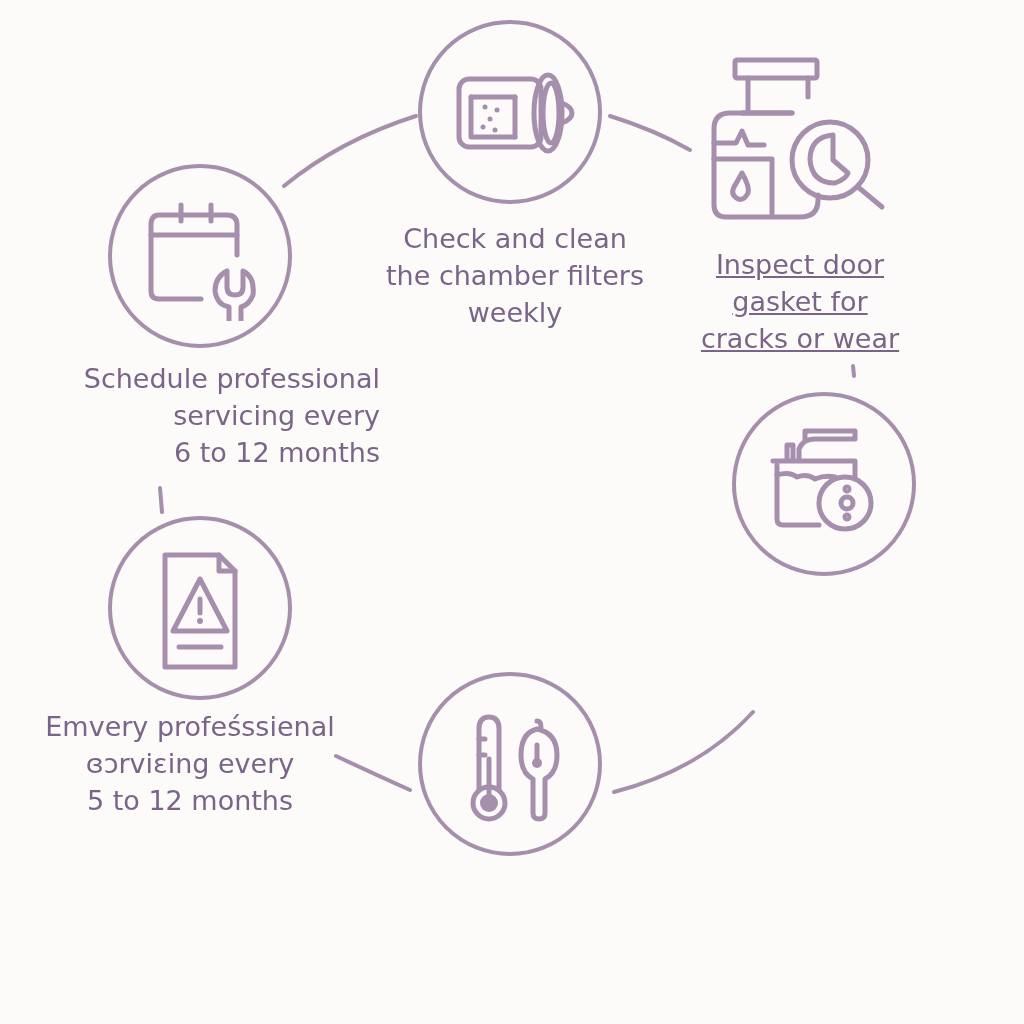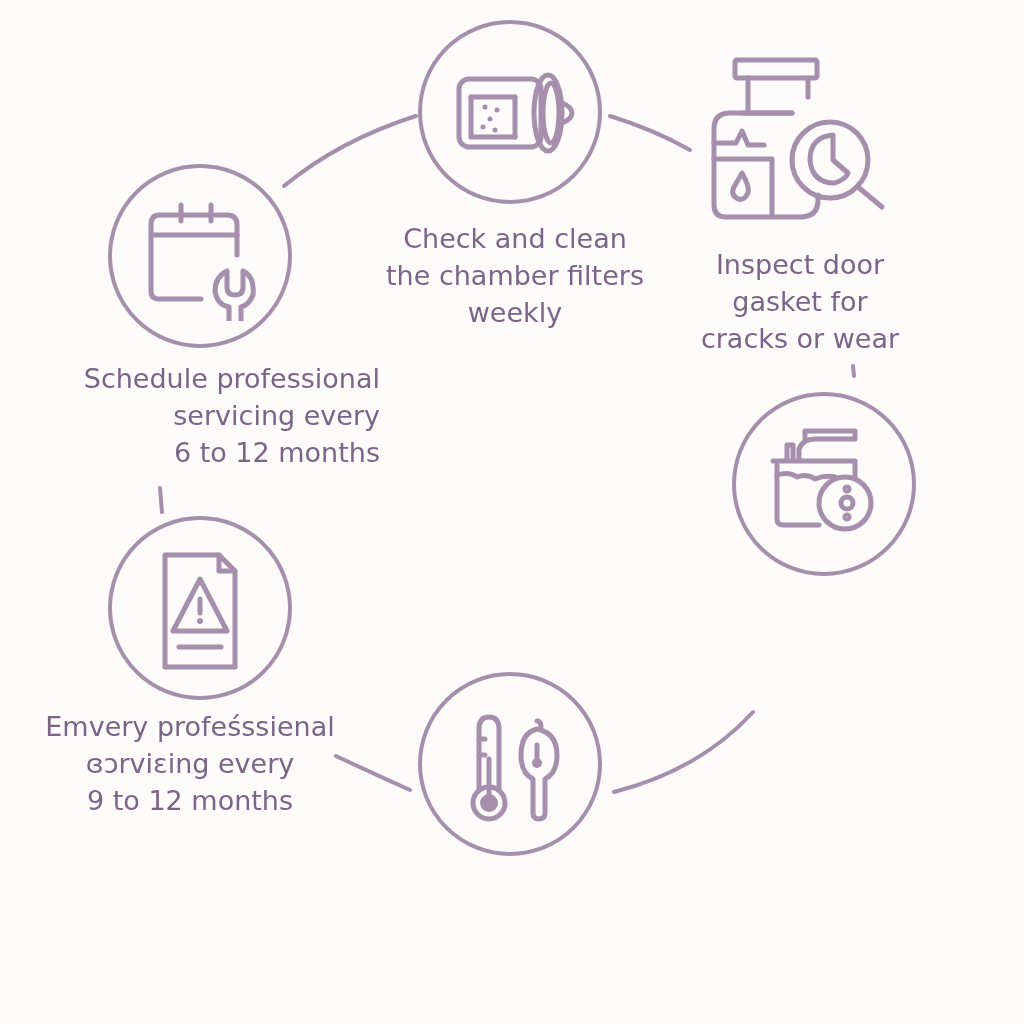--- a/index.html
+++ b/index.html
@@ -81,21 +81,21 @@
         <path d="M92 58 L30 58 Q 14 58 14 74 L14 150 Q 14 162 26 162 L100 162 Q 118 162 118 145 L118 140"></path>
         <path d="M14 88 L36 88 L42 76 L48 90 L64 90"></path>
         <path d="M14 104 L72 104 L72 160"></path>
         <path d="M42 118 Q 50 132 48 138 Q 44 146 38 144 Q 30 140 34 132 Z"></path>
         <circle cx="130" cy="105" r="38"></circle>
         <path d="M133 80 Q 110 82 110 105 Q 112 128 135 128 Q 146 124 148 118 L133 105 Z"></path>
         <path d="M158 132 L182 152"></path>
       </g>
     </svg>
   </div>
-  <div class="label" style="left:660px; top:246px; width:280px;">Inspect door
+  <div class="label" style="left:660px; top:246px; width:280px;text-decoration:underline;">Inspect door
 gasket for
 cracks or wear</div>
 
   <div class="node" style="left:732px; top:392px;">
     <svg viewBox="0 0 130 130">
       <g fill="none" stroke="#a68ead" stroke-width="5" stroke-linecap="round" stroke-linejoin="round">
         <path d="M28 40 L28 26 L34 26 L34 40"></path>
         <path d="M40 40 L40 30 Q 44 20 56 20 L96 20 L96 12 L46 12 L46 20"></path>
         <path d="M14 42 L96 42 L96 60"></path>
         <path d="M18 46 L18 100 Q 18 106 24 106 L60 106"></path>
@@ -133,21 +133,21 @@
         <path d="M84 12 L84 28 L100 28"></path>
         <path d="M65 36 L92 88 L38 88 Z"></path>
         <path d="M65 56 L65 70"></path>
         <path d="M44 104 L86 104"></path>
       </g>
       <circle cx="65" cy="78" r="3" fill="#a68ead"></circle>
     </svg>
   </div>
   <div class="label" style="left:20px; top:708px; width:340px;">Emvery profeśssienal
 ɞɔrviɛing every
-9 to 12 months</div>
+5 to 12 months</div>
 
   <div class="node" style="left:108px; top:164px;">
     <svg viewBox="0 0 130 130">
       <g fill="none" stroke="#a68ead" stroke-width="5" stroke-linecap="round" stroke-linejoin="round">
         <path d="M102 64 L102 34 Q 102 24 92 24 L24 24 Q 16 24 16 34 L16 100 Q 16 108 24 108 L66 108"></path>
         <path d="M16 44 L102 44"></path>
         <path d="M46 14 L46 30 M76 14 L76 30"></path>
         <path d="M92 80 L92 96 Q 92 104 100 104 Q 108 104 108 96 L108 80 Q 120 86 118 104 Q 114 114 106 116 L106 130 M94 130 L94 116 Q 82 114 80 100 Q 80 86 92 80"></path>
       </g>
     </svg>

